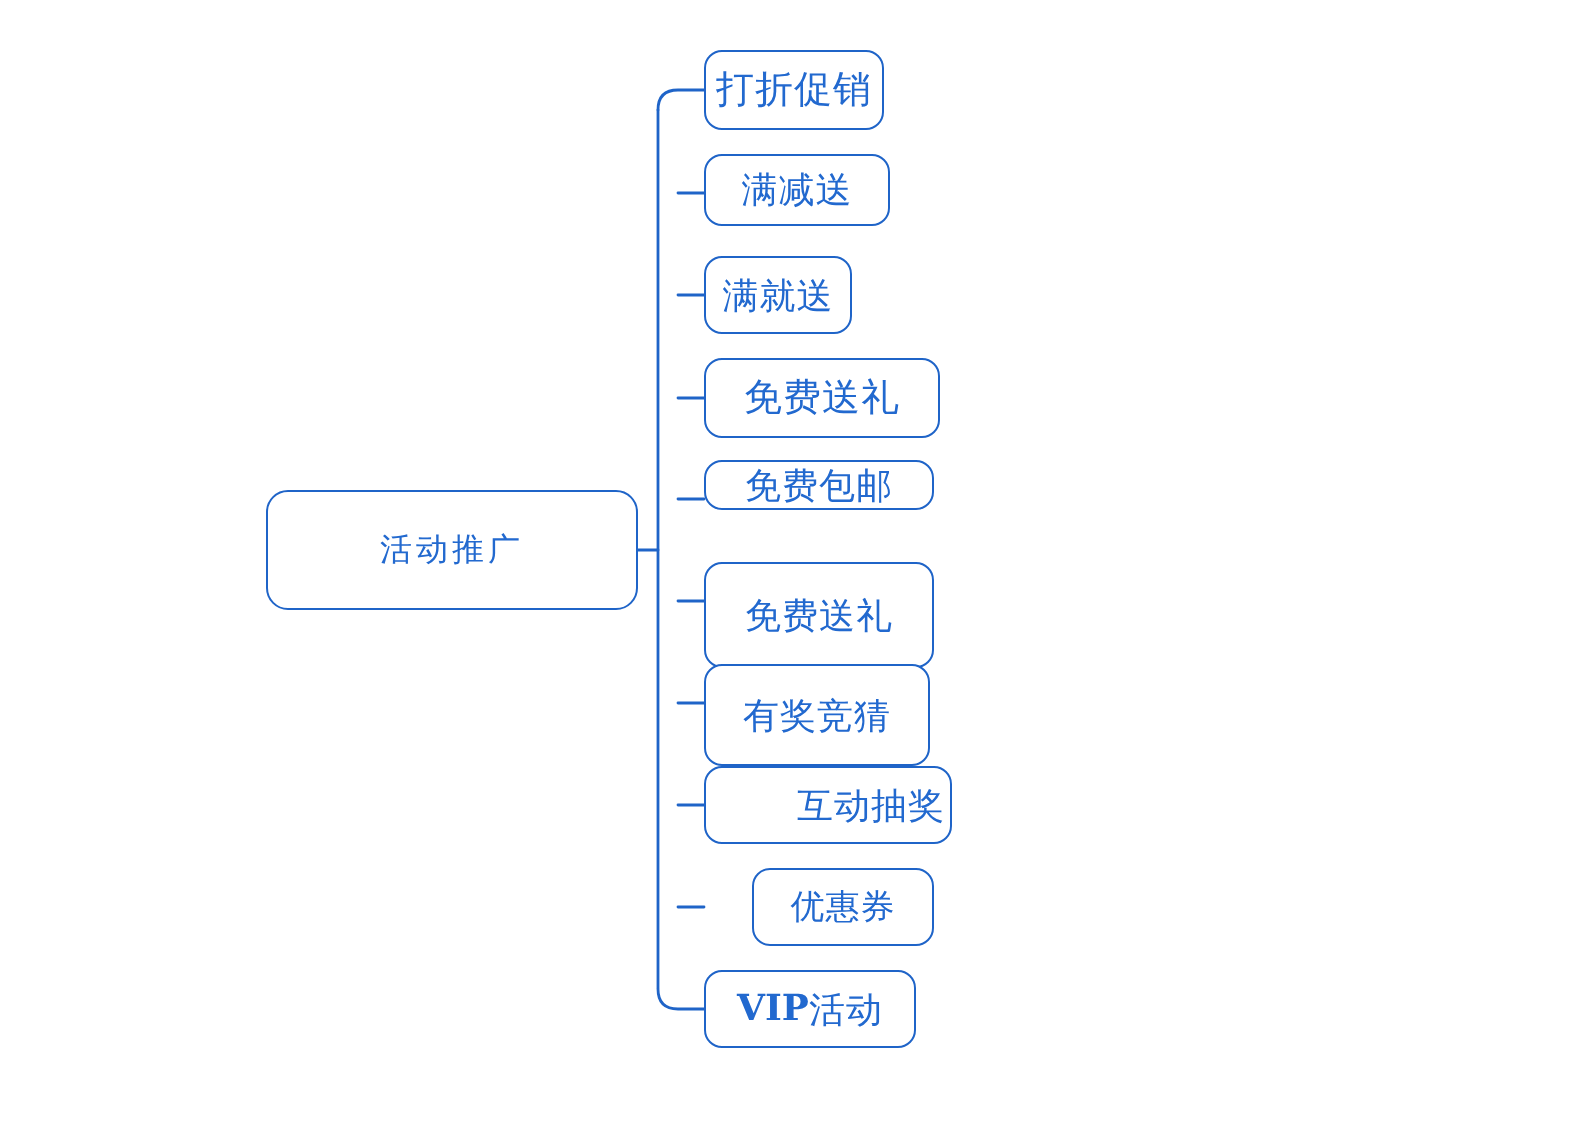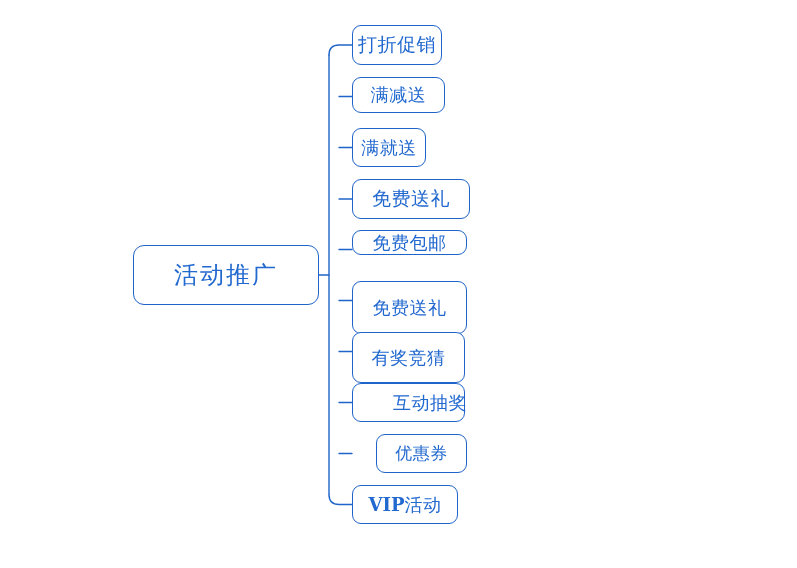--- a/index.html
+++ b/index.html
@@ -35,21 +35,21 @@
     background: #ffffff;
     color: #2269cf;
     display: flex;
     align-items: center;
     justify-content: center;
     white-space: nowrap;
     letter-spacing: 0.5px;
   }
   .node.root {
     border-radius: 11px;
-    font-size: 24px;
+    font-size: 16px;
     letter-spacing: 2px;
   }
   .node.child {
     font-size: 18px;
   }
   .node.child.small {
     font-size: 17px;
     margin-left: 24px;
   }
   .node.child.large {
@@ -100,21 +100,21 @@
       </div>
       <div class="node child" style="left: 352px; top: 230px; width: 115px; height: 25px;">
         <span>免费包邮</span>
       </div>
       <div class="node child" style="left: 352px; top: 281px; width: 115px; height: 53px;">
         <span>免费送礼</span>
       </div>
       <div class="node child" style="left: 352px; top: 332px; width: 113px; height: 51px;">
         <span>有奖竞猜</span>
       </div>
-      <div class="node child" style="left: 352px; top: 383px; width: 113px; height: 39px; padding-left: 43px;">
+      <div class="node child" style="left: 352px; top: 383px; width: 124px; height: 39px; padding-left: 43px;">
         <span>互动抽奖</span>
       </div>
       <div class="node child small" style="left: 352px; top: 434px; width: 91px; height: 39px;">
         <span>优惠券</span>
       </div>
       <div class="node child" style="left: 352px; top: 485px; width: 106px; height: 39px;">
         <span class="label-latin">VIP</span>
         <span>活动</span>
       </div>
     </div>

